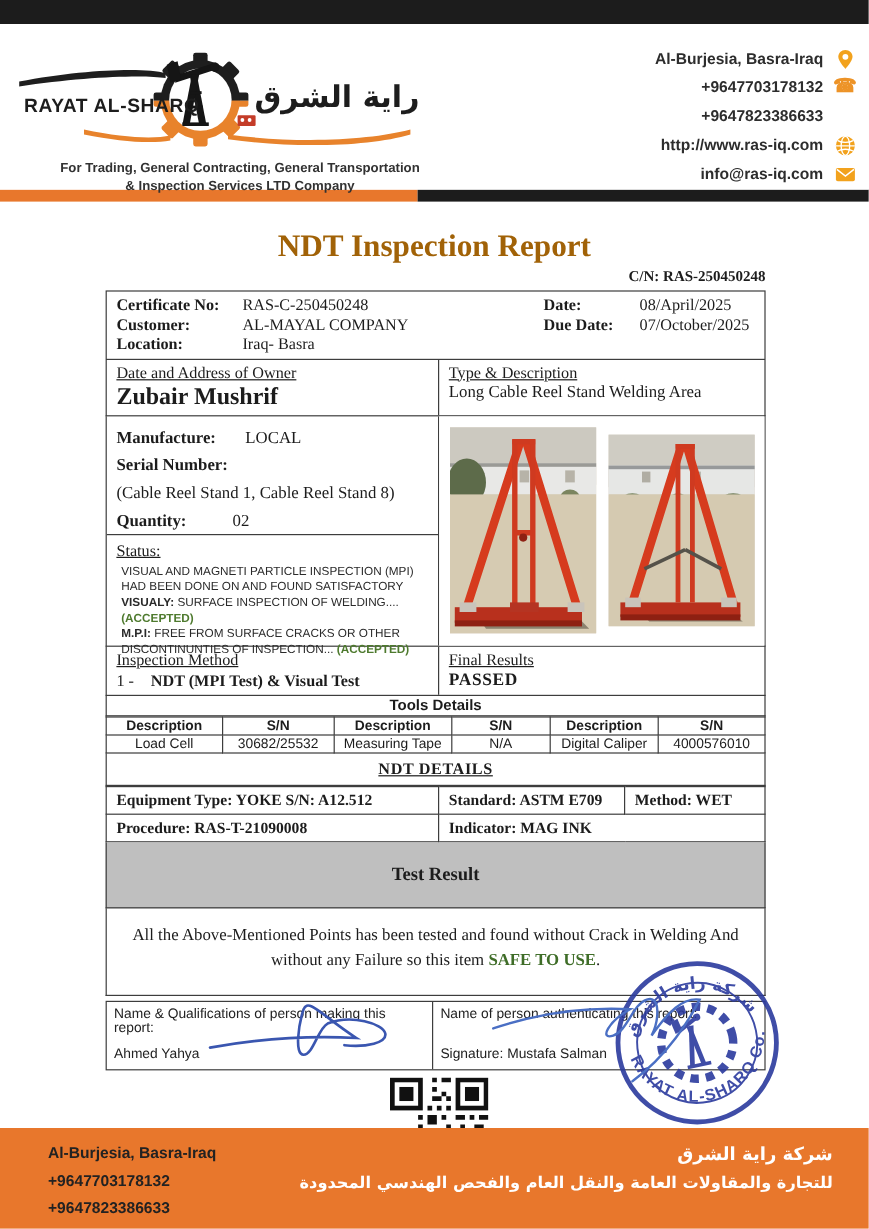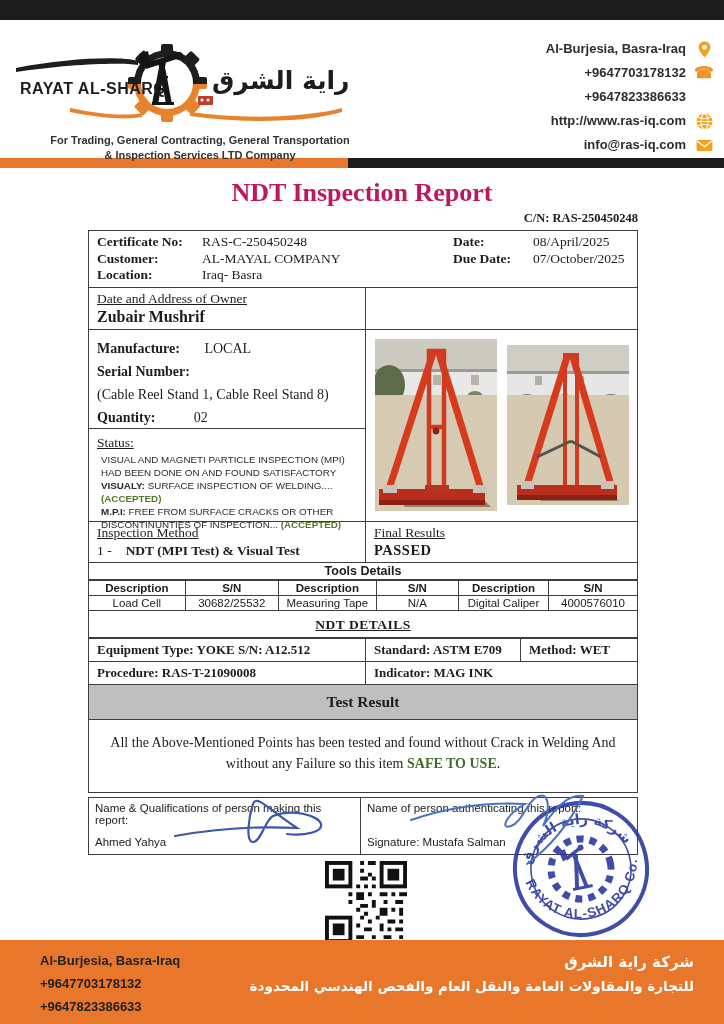--- a/index.html
+++ b/index.html
@@ -22,37 +22,37 @@
              font-weight:bold; font-size:13px; color:#2d2d2d; }
   .contact .row { position:relative; text-align:right; padding-right:28px; height:24px; line-height:22px; }
   .contact .cicon { position:absolute; right:0; top:2px; width:19px; height:19px; }
   .contact .phone-glyph { position:absolute; right:0; top:0; font-size:16px; color:#ED9327; }
 
   .divider { display:flex; height:10px; }
   .divider .d-orange { width:348px; background:#E8772C; }
   .divider .d-black  { flex:1; background:#1c1c1c; }
 
   
-  .title { text-align:center; font-weight:bold; font-size:26px; margin-top:10px; color:#be185d; }
+  .title { text-align:center; font-weight:bold; font-size:26px; margin-top:22px; color:#a16207; }
   .cn-line { width:638px; text-align:right; font-weight:bold; font-size:12.5px; margin:3px 0 4px 0; }
 
   .content { margin-left:88px; width:550px; }
   .box { border:1px solid #3d3d3d; }
   .tbl-row { display:flex; border:1px solid #3d3d3d; border-top:none; }
   .cell-l { width:277px; border-right:1px solid #3d3d3d; padding:3px 8px; }
   .cell-r { flex:1; padding:3px 8px; }
 
   .cert { position:relative; padding:3px 8px; font-size:13.5px; line-height:16.5px; }
   .cert .crow { display:flex; }
   .cert .clabel { font-weight:bold; width:105px; flex:none; }
   .cert-right { position:absolute; left:364px; top:3px; }
   .cert-right .crow .clabel { width:80px; }
 
   .ulabel { text-decoration:underline; font-size:13.5px; }
-  .owner-name { font-weight:bold; font-size:16px; margin-top:1px; }
+  .owner-name { font-weight:bold; font-size:20px; margin-top:1px; }
   .typedesc-val { font-size:14px; margin-top:1px; }
 
   .manu { padding:7px 8px; font-size:14px; border-bottom:1px solid #3d3d3d; height:99px; }
   .manu .mrow { line-height:23px; }
   .manu .mlabel { font-weight:bold; }
 
   .status { padding:4px 8px; height:92px; }
   .status-body { font-family:"Liberation Sans",sans-serif; font-size:9.8px; line-height:13px;
                  color:#2a2a2a; margin-top:2px; padding-left:4px; }
   .b { font-weight:bold; }
@@ -73,21 +73,21 @@
   table.tools col.c1{width:17.6%} table.tools col.c2{width:17%} table.tools col.c3{width:17.8%}
   table.tools col.c4{width:15%} table.tools col.c5{width:16.4%} table.tools col.c6{width:16.2%}
 
   .ndt-head { border:1px solid #3d3d3d; border-top:none; text-align:center; padding:4px; }
   .ndt-head span { font-weight:bold; font-size:13.5px; text-decoration:underline; letter-spacing:.5px; }
 
   table.equip { width:100%; border-collapse:collapse; font-size:13px; font-weight:bold; table-layout:fixed; }
   table.equip td { border:1px solid #3d3d3d; padding:3px 8px; }
 
   .result-head { border:1px solid #3d3d3d; border-top:none; background:#BFBFBF; text-align:center;
-                 font-weight:bold; font-size:15.5px; padding:8px; }
+                 font-weight:bold; font-size:15.5px; padding:18px; }
   .result-text { border:1px solid #3d3d3d; border-top:none; text-align:center;
                  font-size:14px; line-height:21px; padding:12px 8px 18px 8px; }
 
   .sig { display:flex; border:1px solid #3d3d3d; margin-top:4px; height:58px;
          font-family:"Liberation Sans",sans-serif; font-size:11.5px; color:#222; }
   .sig .s-l { width:272px; border-right:1px solid #3d3d3d; padding:4px 6px; position:relative; }
   .sig .s-r { flex:1; padding:4px 6px; position:relative; }
   .sig .sname { position:absolute; bottom:6px; left:6px; }
   .sig-svg { position:absolute; overflow:visible; z-index:2; }
 
@@ -233,20 +233,24 @@
         <span class="clabel">Due Date:</span>
         <span>07/October/2025</span>
       </div>
     </div>
   </div>
 
   <div class="tbl-row">
     <div class="cell-l">
       <div class="ulabel">Date and Address of Owner</div>
       <div class="owner-name">Zubair Mushrif</div>
+    </div>
+    <div class="cell-r">
+      <div class="ulabel">Type &amp; Description</div>
+      <div class="typedesc-val">Long Cable Reel Stand Welding Area</div>
     </div>
   </div>
 
   <div class="tbl-row">
     <div class="cell-l" style="padding:0;">
       <div class="manu">
         <div class="mrow">
           <span class="mlabel">Manufacture:</span>
           &nbsp;&nbsp;&nbsp;&nbsp;&nbsp;
           <span>LOCAL</span>

